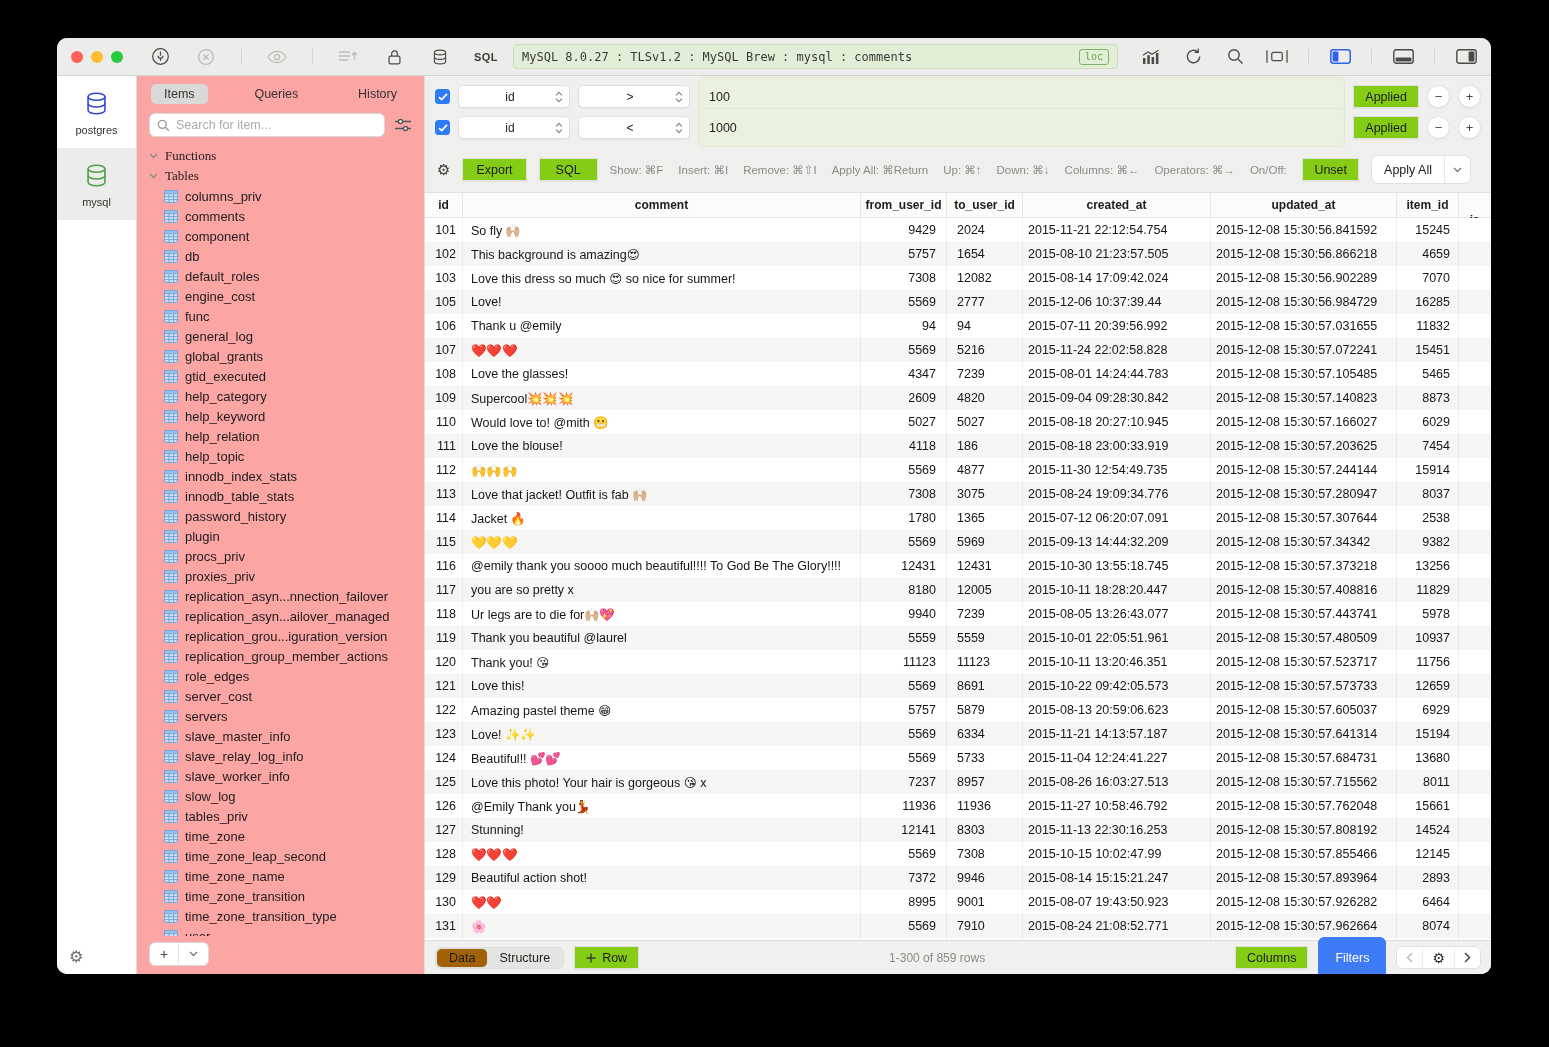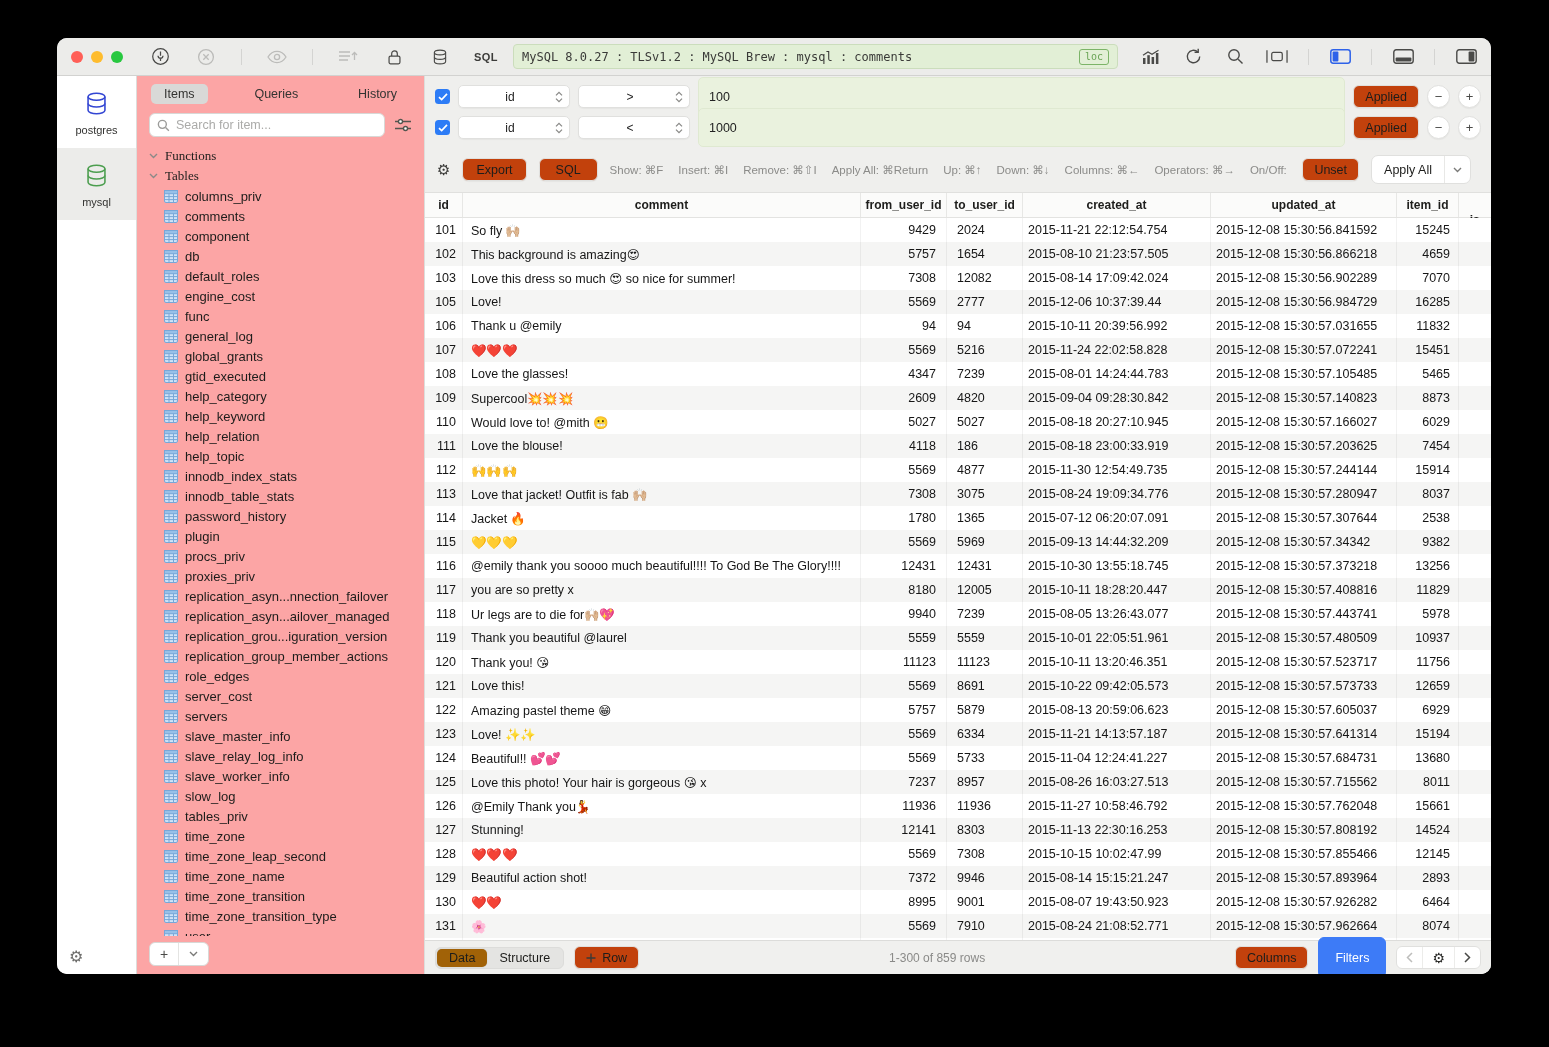--- a/index.html
+++ b/index.html
@@ -51,21 +51,21 @@
   
   .content { flex:1; display:flex; flex-direction:column; min-width:0; background:#EFEFED; }
   .filters-area { padding:9px 10px 0; display:flex; flex-direction:column; gap:8px; }
   .filter-row { display:flex; align-items:center; gap:8px; height:23px; }
   .checkbox { width:15px; height:15px; border-radius:3.5px; background:#2D7CF6; display:flex; align-items:center; justify-content:center; flex:none; }
   .select { width:112px; height:23px; background:#FFF; border:1px solid #E0E0DE; box-shadow:0 1px 1px rgba(0,0,0,.04); border-radius:5px;
             display:flex; align-items:center; font-size:12px; color:#222; padding:0 6px; flex:none; }
   .select-val { flex:1; text-align:center; }
   .value-field { flex:1; height:39px; background:#EAF2DE; border:1px solid #DFE9D1; border-radius:5px; display:flex; align-items:center;
                  padding:0 10px; font-size:12.5px; color:#222; }
-  .pill-btn { height:23px; background:#c2410c; border:1px solid #E0E0DE; box-shadow:0 1px 1px rgba(0,0,0,.04); border-radius:6px;
+  .pill-btn { height:23px; background:#84cc16; border:1px solid #E0E0DE; box-shadow:0 1px 1px rgba(0,0,0,.04); border-radius:0;
               display:flex; align-items:center; padding:0 11px; font-size:12.5px; color:#1D1D1B; flex:none; }
   .round-btn { width:23px; height:23px; border-radius:50%; background:#FFF; border:1px solid #E0E0DE; box-shadow:0 1px 1px rgba(0,0,0,.04);
                display:flex; align-items:center; justify-content:center; font-size:13px; color:#4A4A48; flex:none; }
   .filter-toolbar { display:flex; align-items:center; gap:12px; padding:8px 10px 8px 12px; }
   .hints { flex:1; display:flex; gap:15px; font-size:11.5px; color:#8B8B89; white-space:nowrap; overflow:hidden; }
   .apply-all { display:inline-flex; height:29px; background:#FFF; border:1px solid #E0E0DE; border-radius:7px; overflow:hidden; align-items:stretch; flex:none; }
   .apply-seg { display:flex; align-items:center; padding:0 12px; font-size:12.5px; color:#1D1D1B; }
   .apply-seg + .apply-seg { border-left:1px solid #E8E8E6; padding:0 8px; }
 
   
@@ -716,21 +716,21 @@
               <div class="cell cw4">2015-12-06 10:37:39.44</div>
               <div class="cell cw5">2015-12-08 15:30:56.984729</div>
               <div class="cell cw6">16285</div>
               <div class="cell cw7"></div>
             </div>
             <div class="grid-row">
               <div class="cell cw0">106</div>
               <div class="cell cw1">Thank u @emily</div>
               <div class="cell cw2">94</div>
               <div class="cell cw3">94</div>
-              <div class="cell cw4">2015-10-11 20:39:56.992</div>
+              <div class="cell cw4">2015-07-11 20:39:56.992</div>
               <div class="cell cw5">2015-12-08 15:30:57.031655</div>
               <div class="cell cw6">11832</div>
               <div class="cell cw7"></div>
             </div>
             <div class="grid-row alt">
               <div class="cell cw0">107</div>
               <div class="cell cw1">❤️❤️❤️</div>
               <div class="cell cw2">5569</div>
               <div class="cell cw3">5216</div>
               <div class="cell cw4">2015-11-24 22:02:58.828</div>

